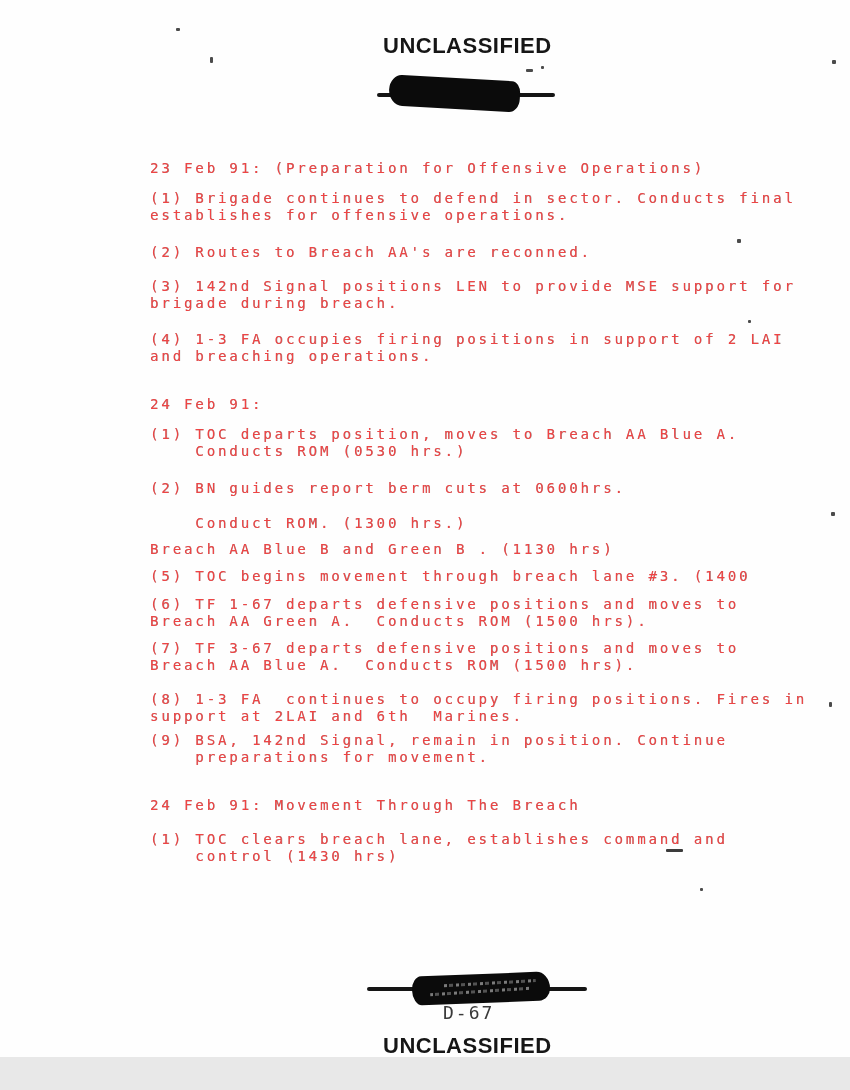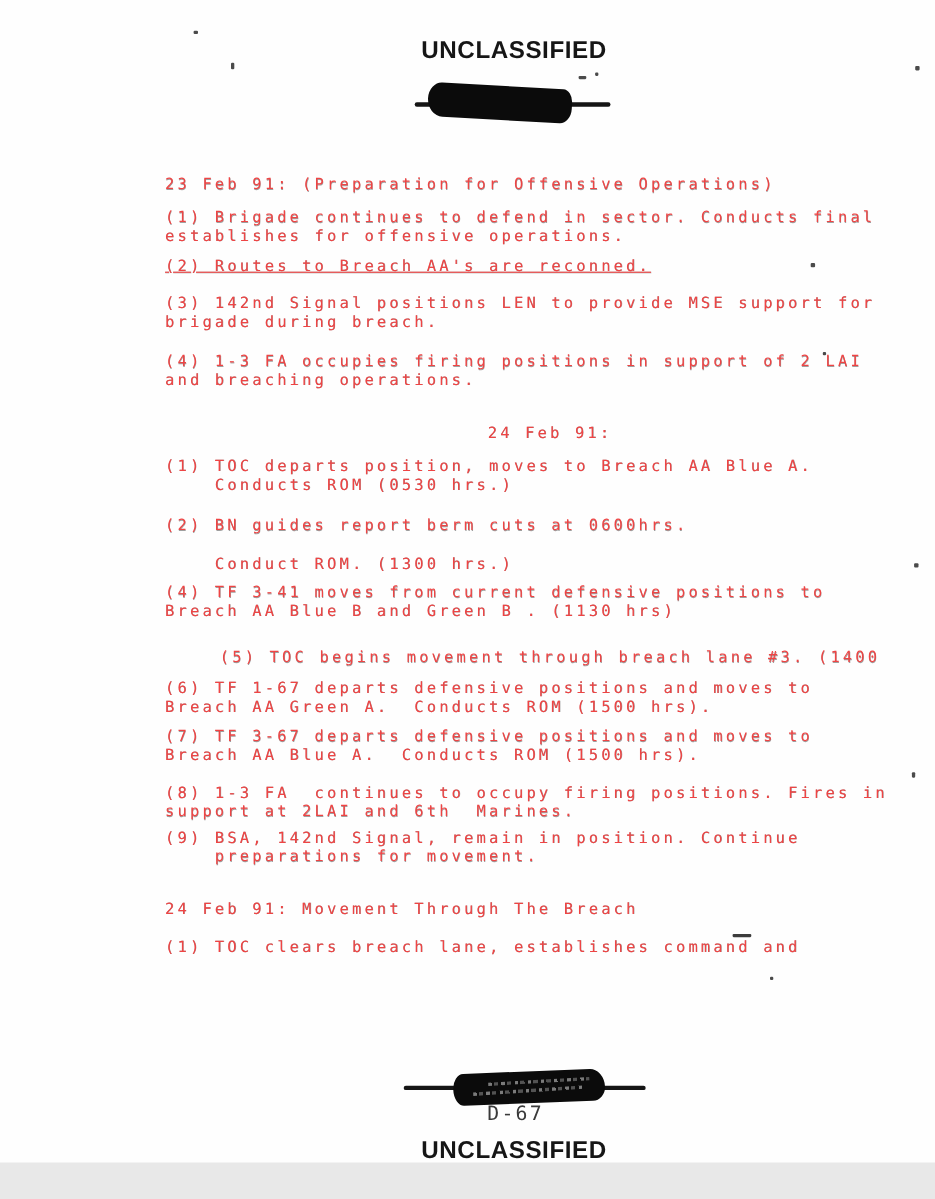--- a/index.html
+++ b/index.html
@@ -102,49 +102,48 @@
   <div class="redact-blob blob-top"></div>
 
   <div class="doc-body" id="doc-body">
       <div class="paragraph" style="margin-top: 0px;">
         <div class="line">23 Feb 91: (Preparation for Offensive Operations)</div>
       </div>
       <div class="paragraph" style="margin-top: 13px;">
         <div class="line">(1) Brigade continues to defend in sector. Conducts final</div>
         <div class="line">establishes for offensive operations.</div>
       </div>
-      <div class="paragraph" style="margin-top: 10px; text-decoration: underline;">
+      <div class="paragraph" style="margin-top: 20px;">
         <div class="line">(2) Routes to Breach AA's are reconned.</div>
       </div>
       <div class="paragraph" style="margin-top: 17px;">
         <div class="line">(3) 142nd Signal positions LEN to provide MSE support for</div>
         <div class="line">brigade during breach.</div>
       </div>
       <div class="paragraph" style="margin-top: 19px;">
         <div class="line">(4) 1-3 FA occupies firing positions in support of 2 LAI</div>
         <div class="line">and breaching operations.</div>
       </div>
-      <div class="paragraph" style="margin-top: 31px; text-align: center;">
+      <div class="paragraph" style="margin-top: 31px;">
         <div class="line">24 Feb 91:</div>
       </div>
       <div class="paragraph" style="margin-top: 13px;">
         <div class="line">(1) TOC departs position, moves to Breach AA Blue A.</div>
         <div class="line">    Conducts ROM (0530 hrs.)</div>
       </div>
       <div class="paragraph" style="margin-top: 20px;">
         <div class="line">(2) BN guides report berm cuts at 0600hrs.</div>
       </div>
       <div class="paragraph" style="margin-top: 18px;">
         <div class="line">    Conduct ROM. (1300 hrs.)</div>
       </div>
       <div class="paragraph" style="margin-top: 9px;">
-        <div class="line">(4) TF 3-41 moves from current defensive positions to</div>
         <div class="line">Breach AA Blue B and Green B . (1130 hrs)</div>
       </div>
-      <div class="paragraph" style="margin-top: 25px; text-align: center;">
+      <div class="paragraph" style="margin-top: 10px;">
         <div class="line">(5) TOC begins movement through breach lane #3. (1400</div>
       </div>
       <div class="paragraph" style="margin-top: 11px;">
         <div class="line">(6) TF 1-67 departs defensive positions and moves to</div>
         <div class="line">Breach AA Green A.  Conducts ROM (1500 hrs).</div>
       </div>
       <div class="paragraph" style="margin-top: 10px;">
         <div class="line">(7) TF 3-67 departs defensive positions and moves to</div>
         <div class="line">Breach AA Blue A.  Conducts ROM (1500 hrs).</div>
       </div>
@@ -154,20 +153,21 @@
       </div>
       <div class="paragraph" style="margin-top: 7px;">
         <div class="line">(9) BSA, 142nd Signal, remain in position. Continue</div>
         <div class="line">    preparations for movement.</div>
       </div>
       <div class="paragraph" style="margin-top: 31px;">
         <div class="line">24 Feb 91: Movement Through The Breach</div>
       </div>
       <div class="paragraph" style="margin-top: 17px;">
         <div class="line">(1) TOC clears breach lane, establishes command and</div>
+        <div class="line">    control (1430 hrs)</div>
       </div>
     </div>
 
   <div class="dash-mark"></div>
 
   <div class="redact-line" style="left:367px; top:987px; width:220px;"></div>
   <div class="redact-blob blob-bottom">
     <div class="blob-scribble scrib-1"></div>
     <div class="blob-scribble scrib-2"></div>
   </div>

